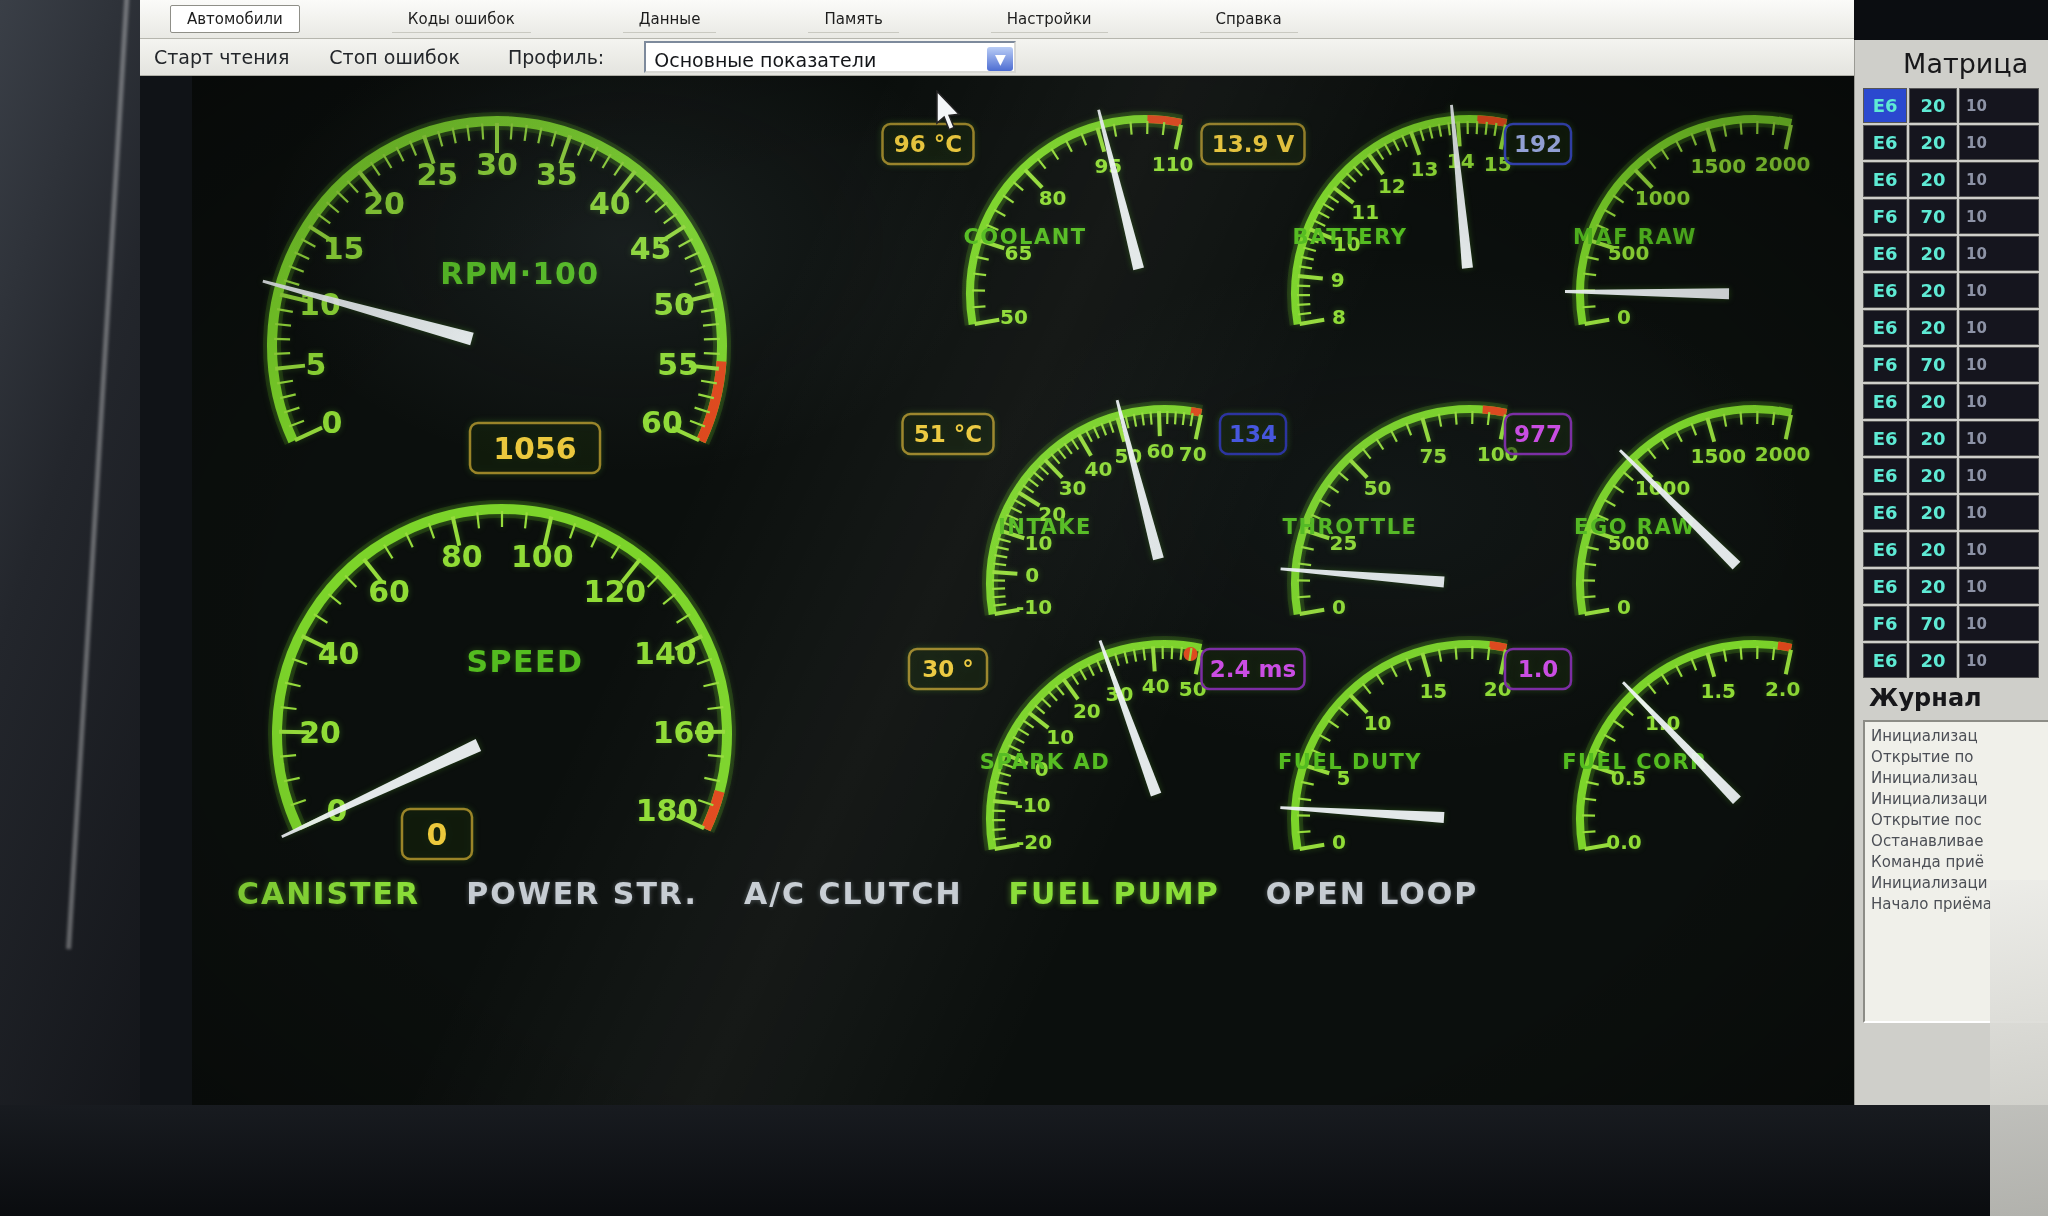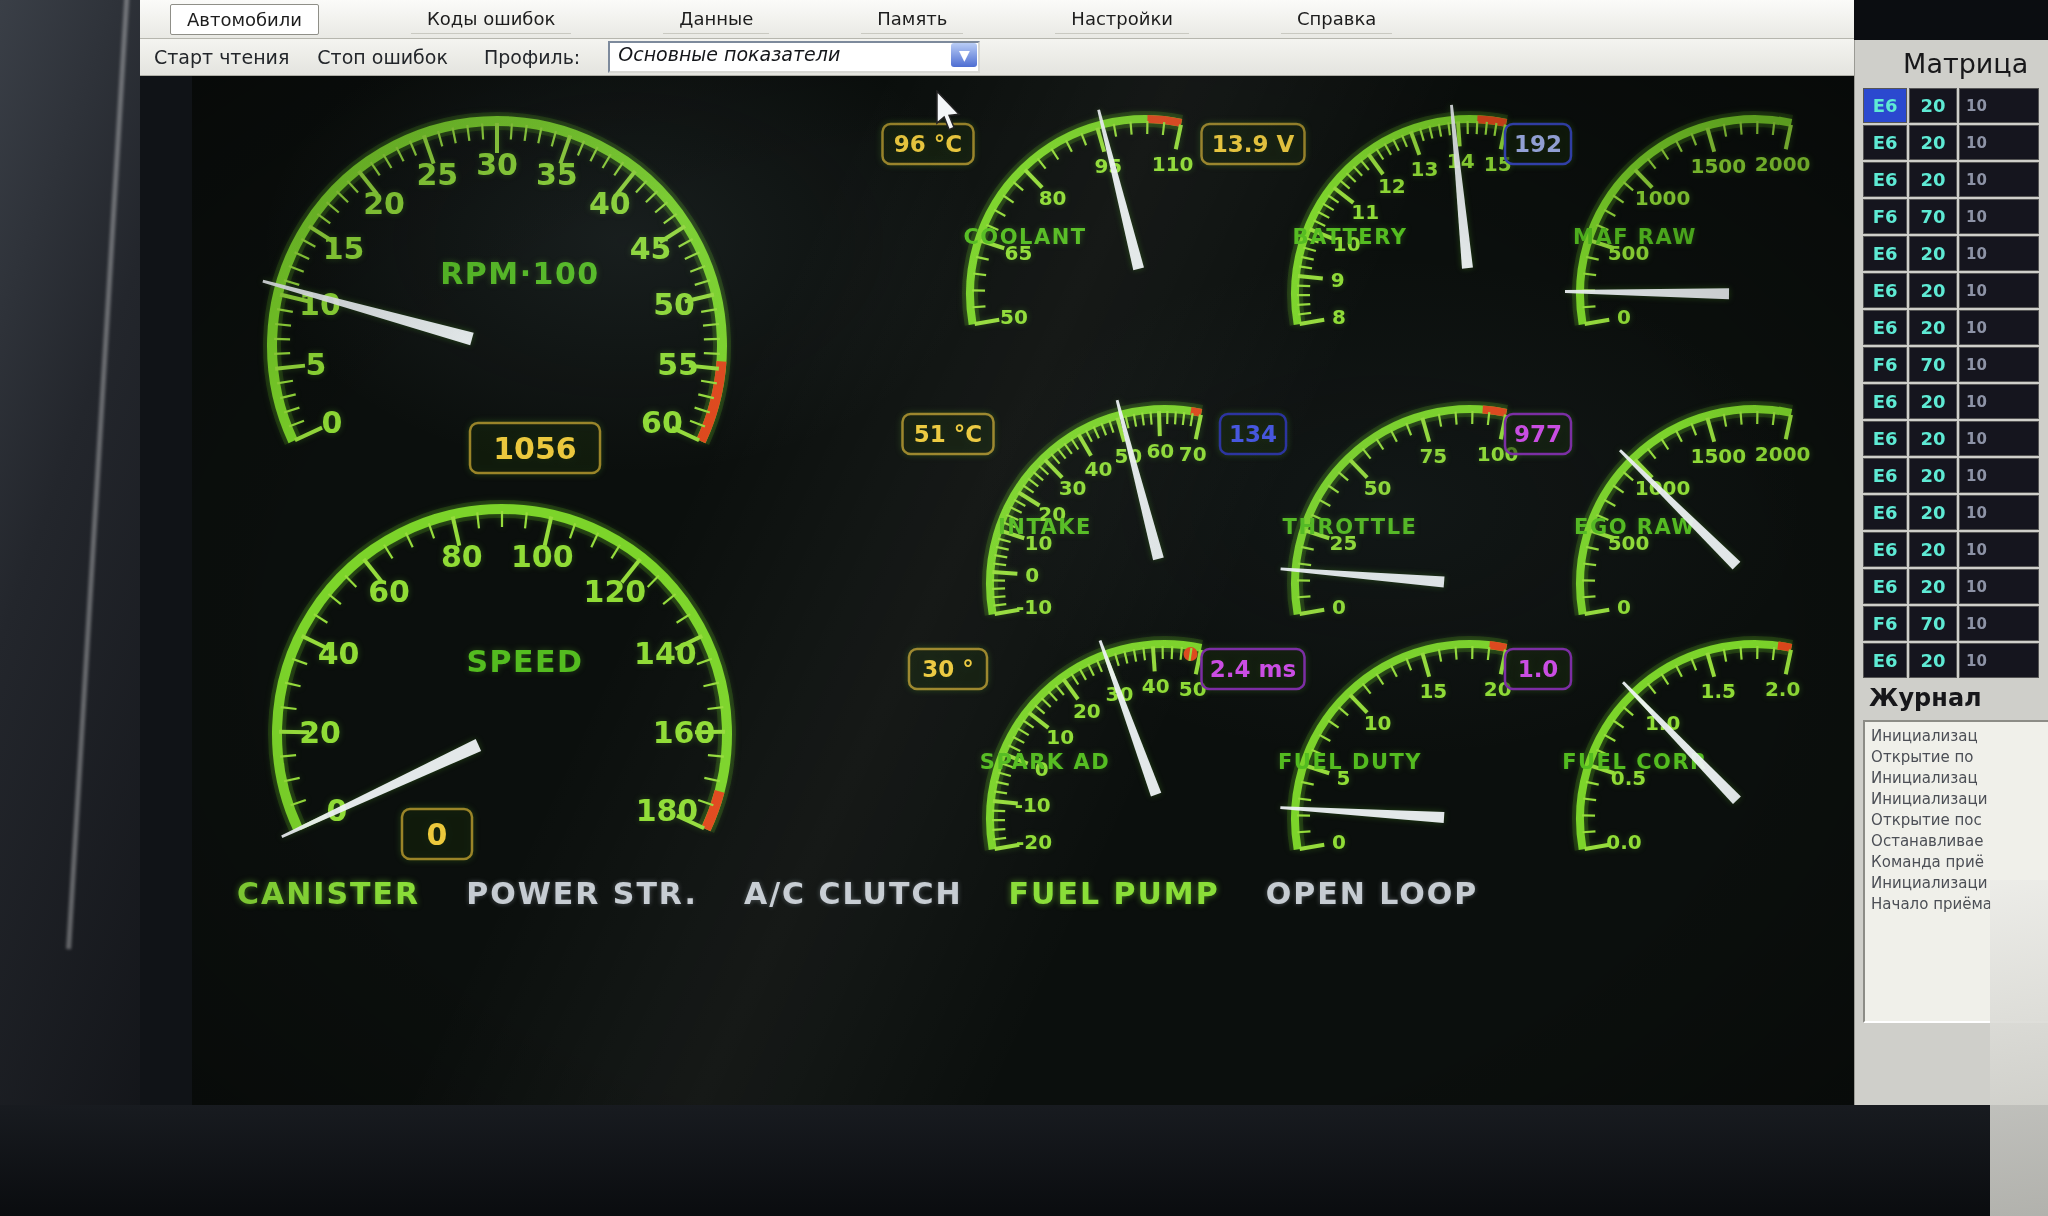--- a/index.html
+++ b/index.html
@@ -16,32 +16,32 @@
   .bezel-bottom{position:absolute;left:0;top:1105px;width:2048px;height:111px;
     background:linear-gradient(180deg,#181b20,#0a0c0f);}
   .bezel-corner{position:absolute;right:0;top:880px;width:58px;height:336px;
     background:linear-gradient(170deg,#ecece8,#c4c4be);opacity:.9;z-index:6;}
   
   .screen{position:absolute;left:140px;top:0;width:1908px;height:1105px;display:flex;}
   .left-col{width:1715px;display:flex;flex-direction:column;background:#101317;}
   
   .menubar{height:38px;background:linear-gradient(180deg,#fbfbf9,#e9e9e4);
     border-bottom:1px solid #b6b6ae;display:flex;align-items:center;
-    padding-left:30px;gap:92px;color:#1d1d1d;font-size:18px;}
+    padding-left:30px;gap:92px;color:#1d1d1d;font-size:15px;}
   .tab{padding:4px 16px;white-space:nowrap;border-bottom:1px solid #c9c9c1;cursor:default;}
   .tab.active{background:#fff;border:1px solid #8f8f88;border-radius:2px;
     box-shadow:0 1px 0 #fff inset;}
   
   .toolbar{height:36px;background:linear-gradient(180deg,#f4f4f0,#e4e4df);
     border-bottom:1px solid #b0b0a8;display:flex;align-items:center;
-    padding-left:14px;gap:28px;color:#23262a;font-size:19px;}
+    padding-left:14px;gap:40px;color:#23262a;font-size:19px;}
   .tool-btn{white-space:nowrap;}
   .profile-label{margin-left:8px;}
-  .combo{width:368px;height:28px;background:#fff;display:flex;align-items:flex-start;
-    border:2px solid;border-color:#7d8a9c #d8d8d4 #d8d8d4 #7d8a9c;font-style:italic;}
+  .combo{width:368px;height:28px;background:#fff;display:flex;align-items:flex-end;
+    border:2px solid;border-color:#7d8a9c #d8d8d4 #d8d8d4 #7d8a9c;}
   .combo-text{flex:1;padding-left:8px;font-size:19px;color:#14161a;white-space:nowrap;
     overflow:hidden;}
   .combo-arrow{width:26px;height:24px;margin-right:1px;border-radius:3px;
     background:linear-gradient(180deg,#b9cdf6,#4d6dd2);display:flex;align-items:center;
     justify-content:center;color:#fff;font-size:14px;}
   
   .dash-wrap{flex:1;position:relative;background:#101317;padding-left:52px;display:flex;}
   .dashboard{position:relative;flex:1;background:#0b0f0d;overflow:hidden;}
   .dashboard::after{content:"";position:absolute;inset:0;pointer-events:none;
     background:

